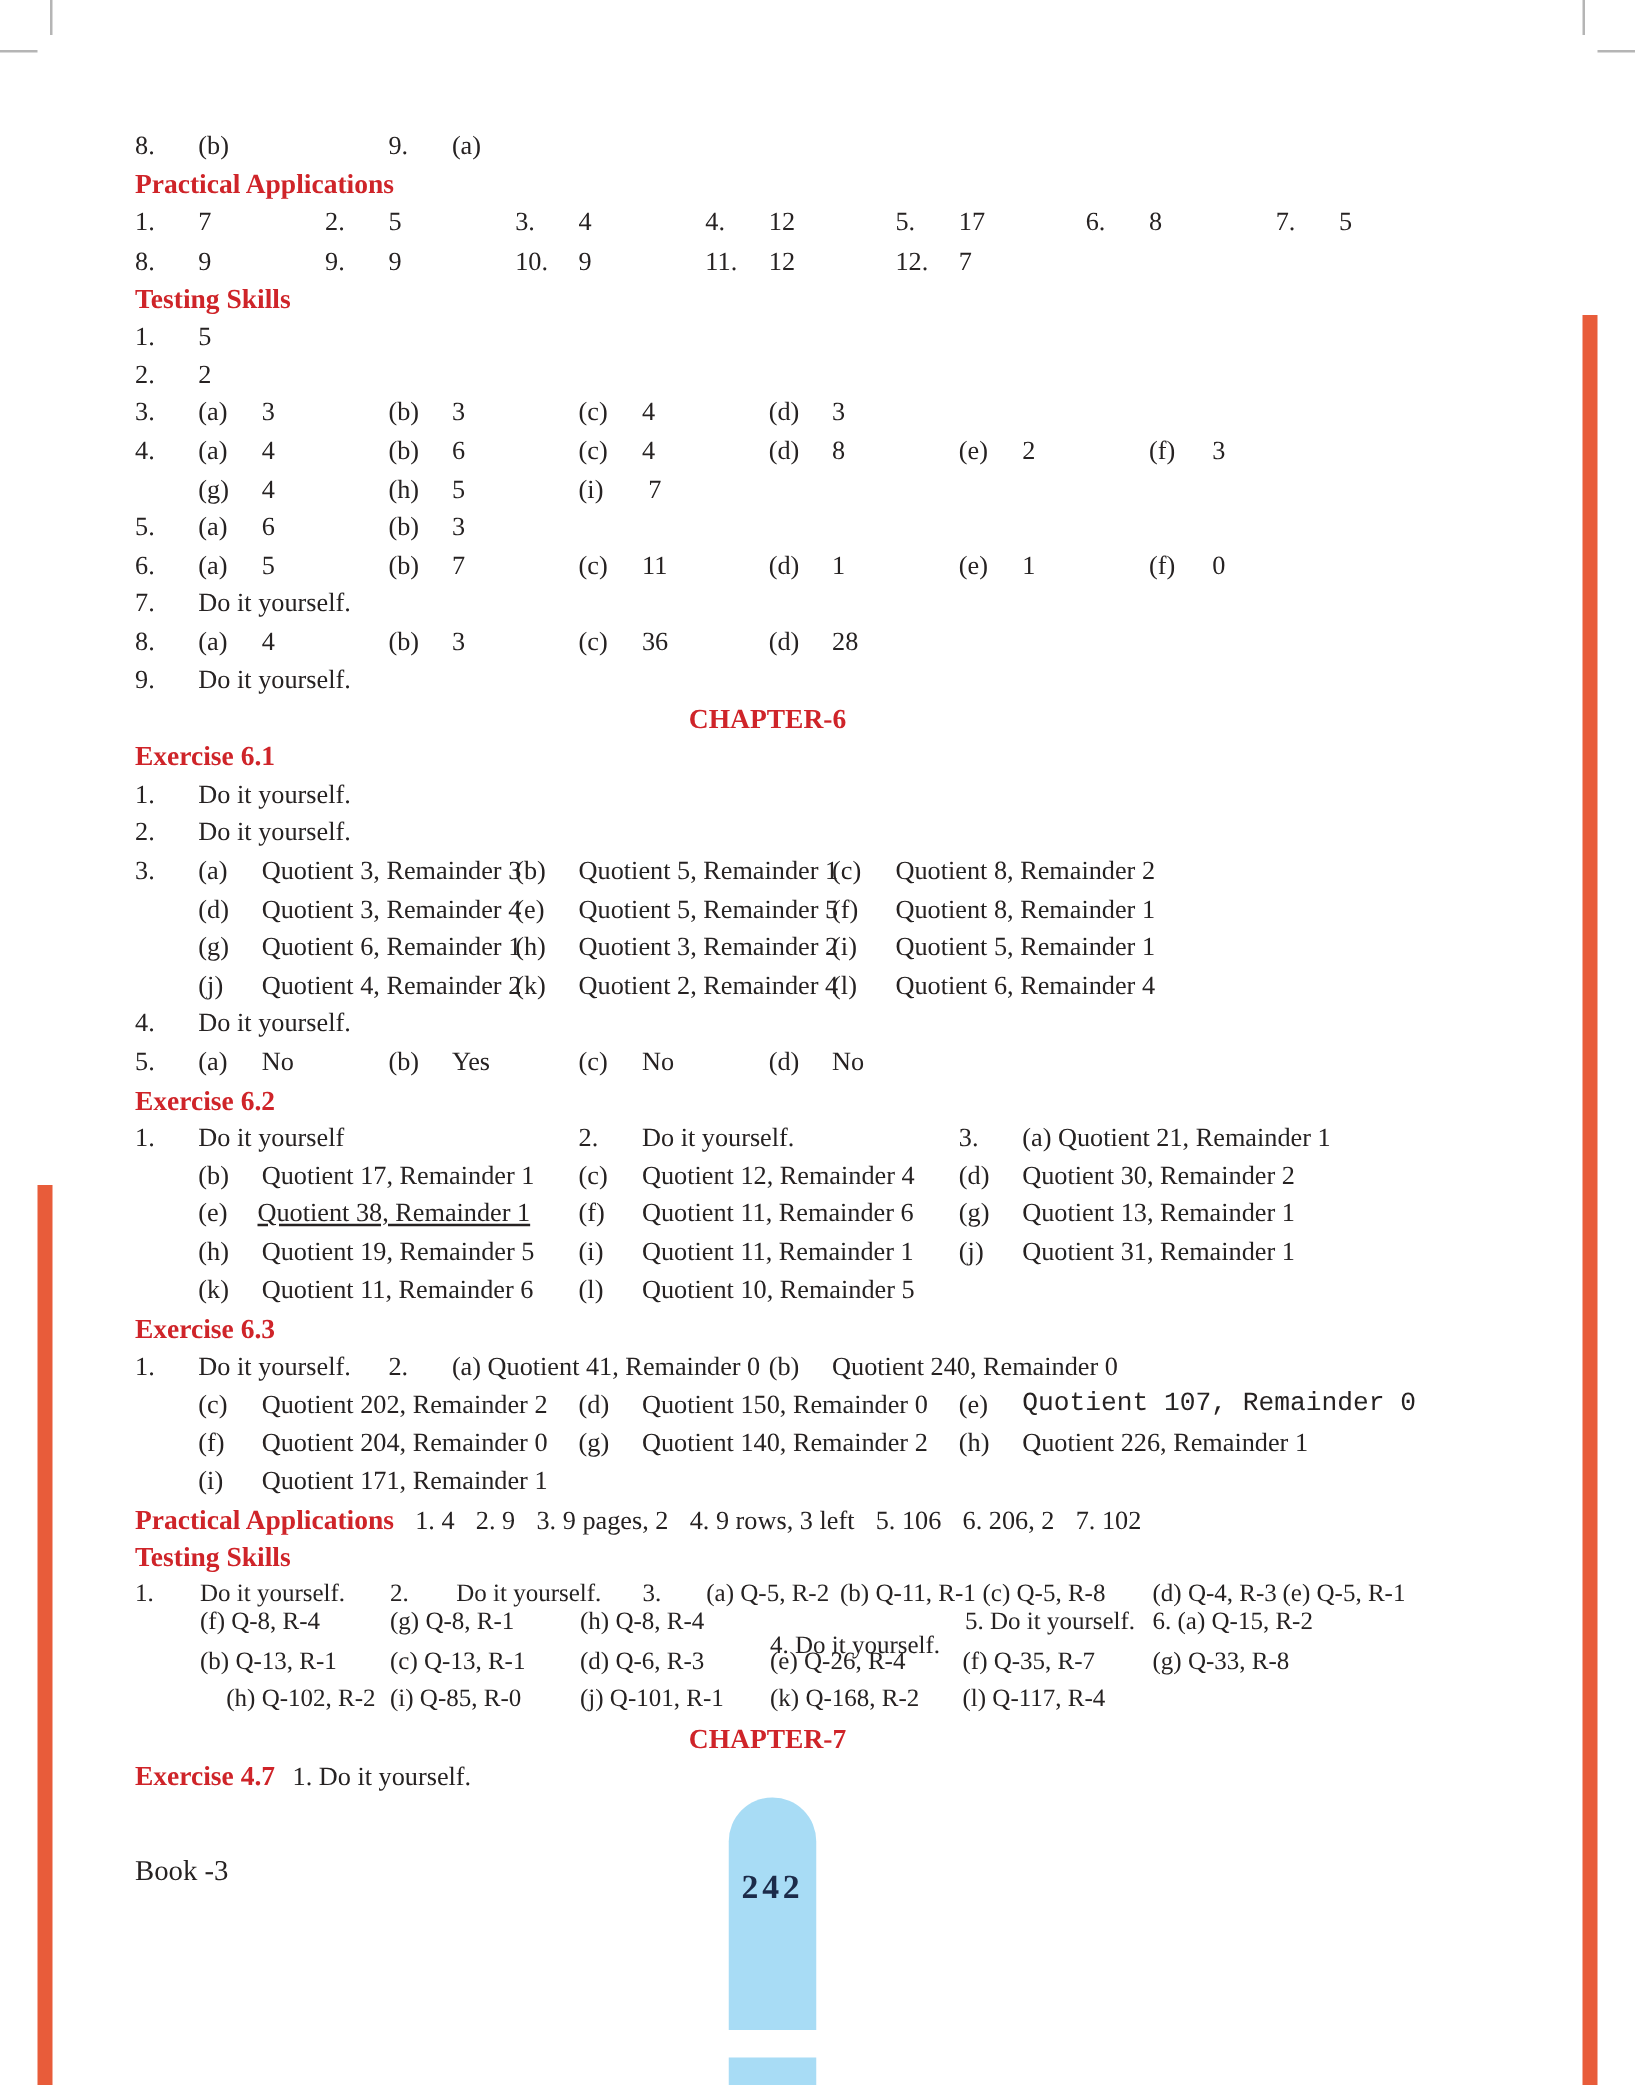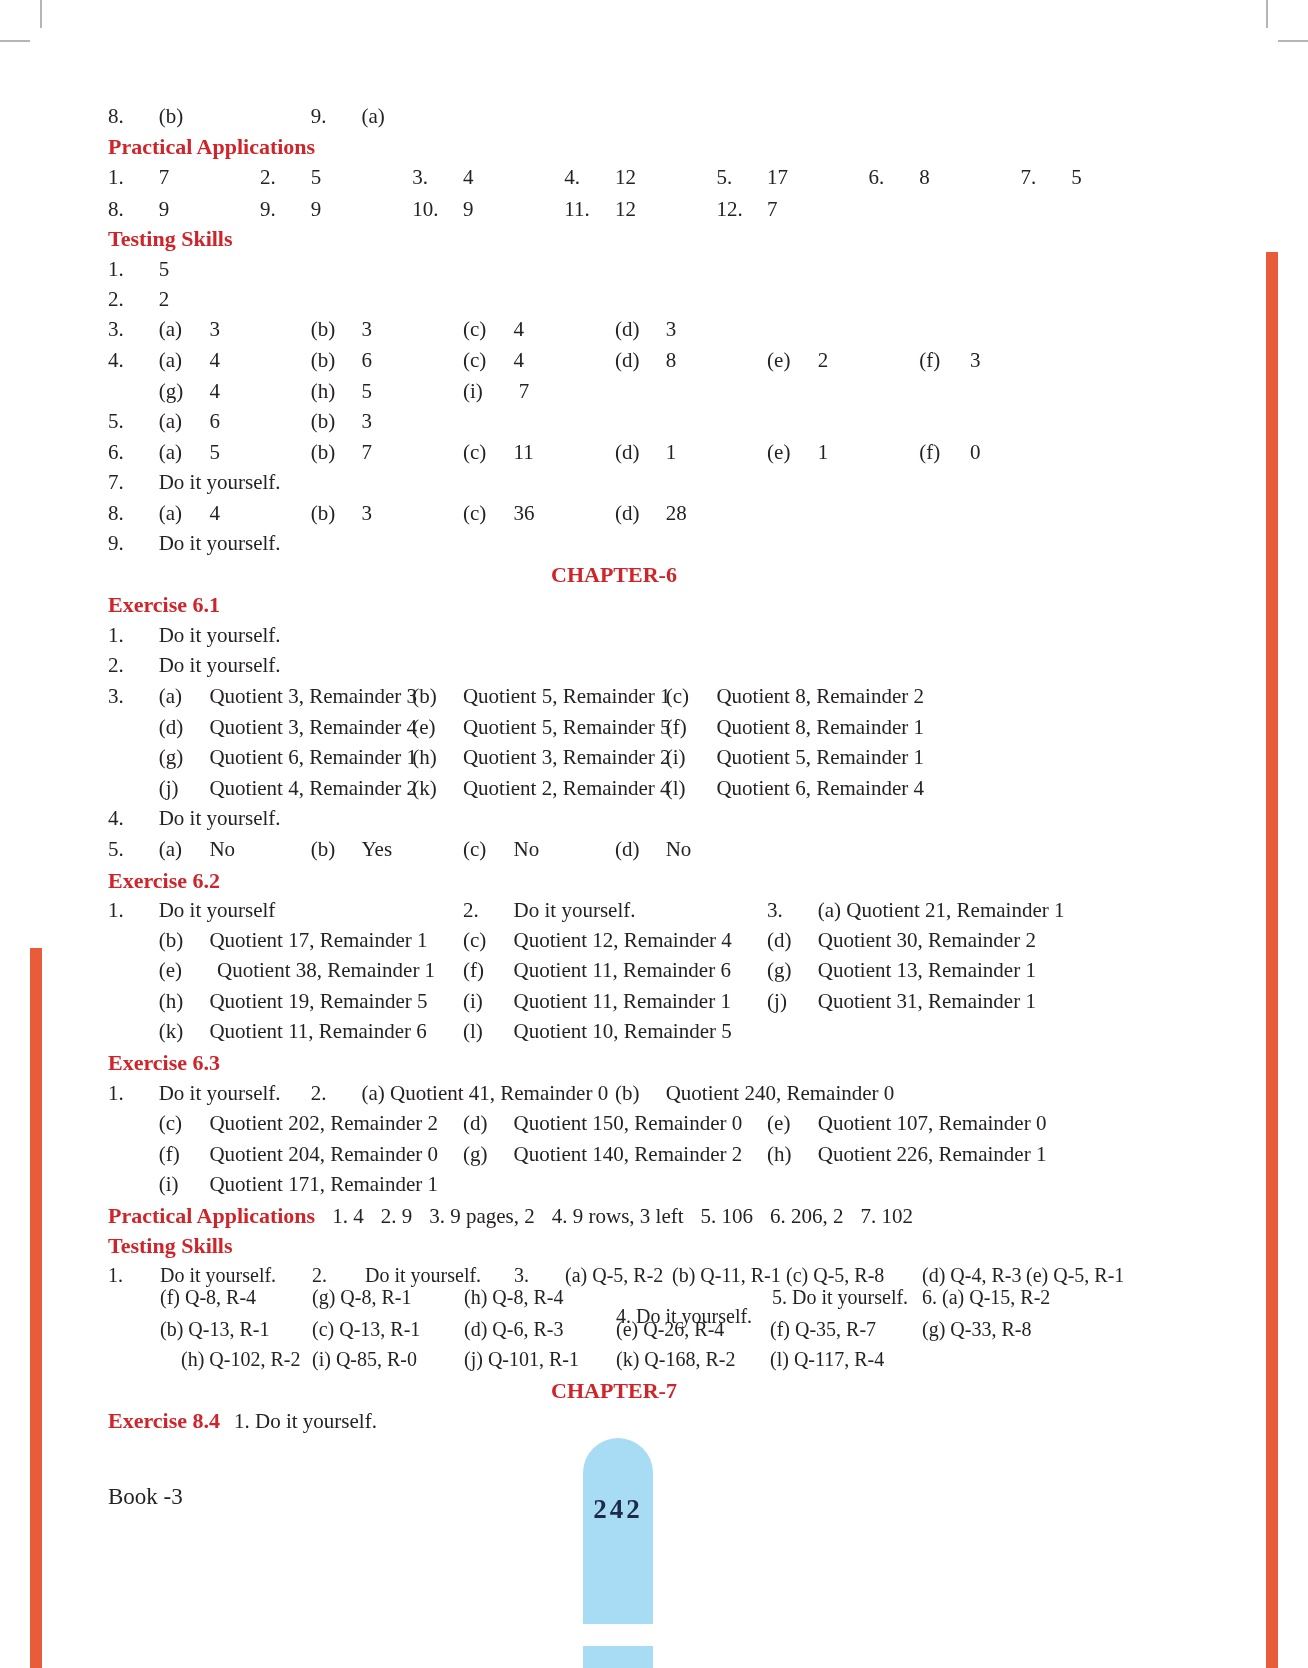--- a/index.html
+++ b/index.html
@@ -244,21 +244,21 @@
 <div class="line" style="top:928px">
     <span class="cell" style="left: 158.7px;">(b)</span>
     <span class="cell" style="left: 209.4px;">Quotient 17, Remainder 1</span>
     <span class="cell" style="left: 462.9px;">(c)</span>
     <span class="cell" style="left: 513.6px;">Quotient 12, Remainder 4</span>
     <span class="cell" style="left: 767.1px;">(d)</span>
     <span class="cell" style="left: 817.8px;">Quotient 30, Remainder 2</span>
   </div>
 <div class="line" style="top:958px">
     <span class="cell" style="left: 158.7px;">(e)</span>
-    <span class="cell" style="left: 217px;">Quotient 38, Remainder 1</span>
+    <span class="cell" style="left: 206px; text-decoration: underline;">Quotient 38, Remainder 1</span>
     <span class="cell" style="left: 462.9px;">(f)</span>
     <span class="cell" style="left: 513.6px;">Quotient 11, Remainder 6</span>
     <span class="cell" style="left: 767.1px;">(g)</span>
     <span class="cell" style="left: 817.8px;">Quotient 13, Remainder 1</span>
   </div>
 <div class="line" style="top:989px">
     <span class="cell" style="left: 158.7px;">(h)</span>
     <span class="cell" style="left: 209.4px;">Quotient 19, Remainder 5</span>
     <span class="cell" style="left: 462.9px;">(i)</span>
     <span class="cell" style="left: 513.6px;">Quotient 11, Remainder 1</span>
@@ -281,21 +281,21 @@
     <span class="cell" style="left: 361.5px;">(a) Quotient 41, Remainder 0</span>
     <span class="cell" style="left: 615px;">(b)</span>
     <span class="cell" style="left: 665.7px;">Quotient 240, Remainder 0</span>
   </div>
 <div class="line" style="top:1111px">
     <span class="cell" style="left: 158.7px;">(c)</span>
     <span class="cell" style="left: 209.4px;">Quotient 202, Remainder 2</span>
     <span class="cell" style="left: 462.9px;">(d)</span>
     <span class="cell" style="left: 513.6px;">Quotient 150, Remainder 0</span>
     <span class="cell" style="left: 767.1px;">(e)</span>
-    <span class="cell" style="left: 817.8px;">Quotient 107, Remainder 0</span>
+    <span class="cell" style="left: 817.8px; font-family: Liberation Mono, monospace;">Quotient 107, Remainder 0</span>
   </div>
 <div class="line" style="top:1142px">
     <span class="cell" style="left: 158.7px;">(f)</span>
     <span class="cell" style="left: 209.4px;">Quotient 204, Remainder 0</span>
     <span class="cell" style="left: 462.9px;">(g)</span>
     <span class="cell" style="left: 513.6px;">Quotient 140, Remainder 2</span>
     <span class="cell" style="left: 767.1px;">(h)</span>
     <span class="cell" style="left: 817.8px;">Quotient 226, Remainder 1</span>
   </div>
 <div class="line" style="top:1172px">
@@ -350,21 +350,21 @@
     <span class="cell" style="left: 312px;">(i) Q-85, R-0</span>
     <span class="cell" style="left: 464px;">(j) Q-101, R-1</span>
     <span class="cell" style="left: 616px;">(k) Q-168, R-2</span>
     <span class="cell" style="left: 770px;">(l) Q-117, R-4</span>
   </div>
 
 <div class="line center" style="top:1378px">
   <span class="heading">CHAPTER-7</span>
 </div>
 <div class="line inline-flex" style="top:1408px;gap:14px">
-  <span class="heading">Exercise 8.4</span>
+  <span class="heading">Exercise 4.7</span>
   <span>1. Do it yourself.</span>
 </div>
 
 <div class="book-label">Book -3</div>
 <div class="tab">
   <div class="tab-num">242</div>
 </div>
 <div class="tab-bottom"></div>
 
 </body></html>

